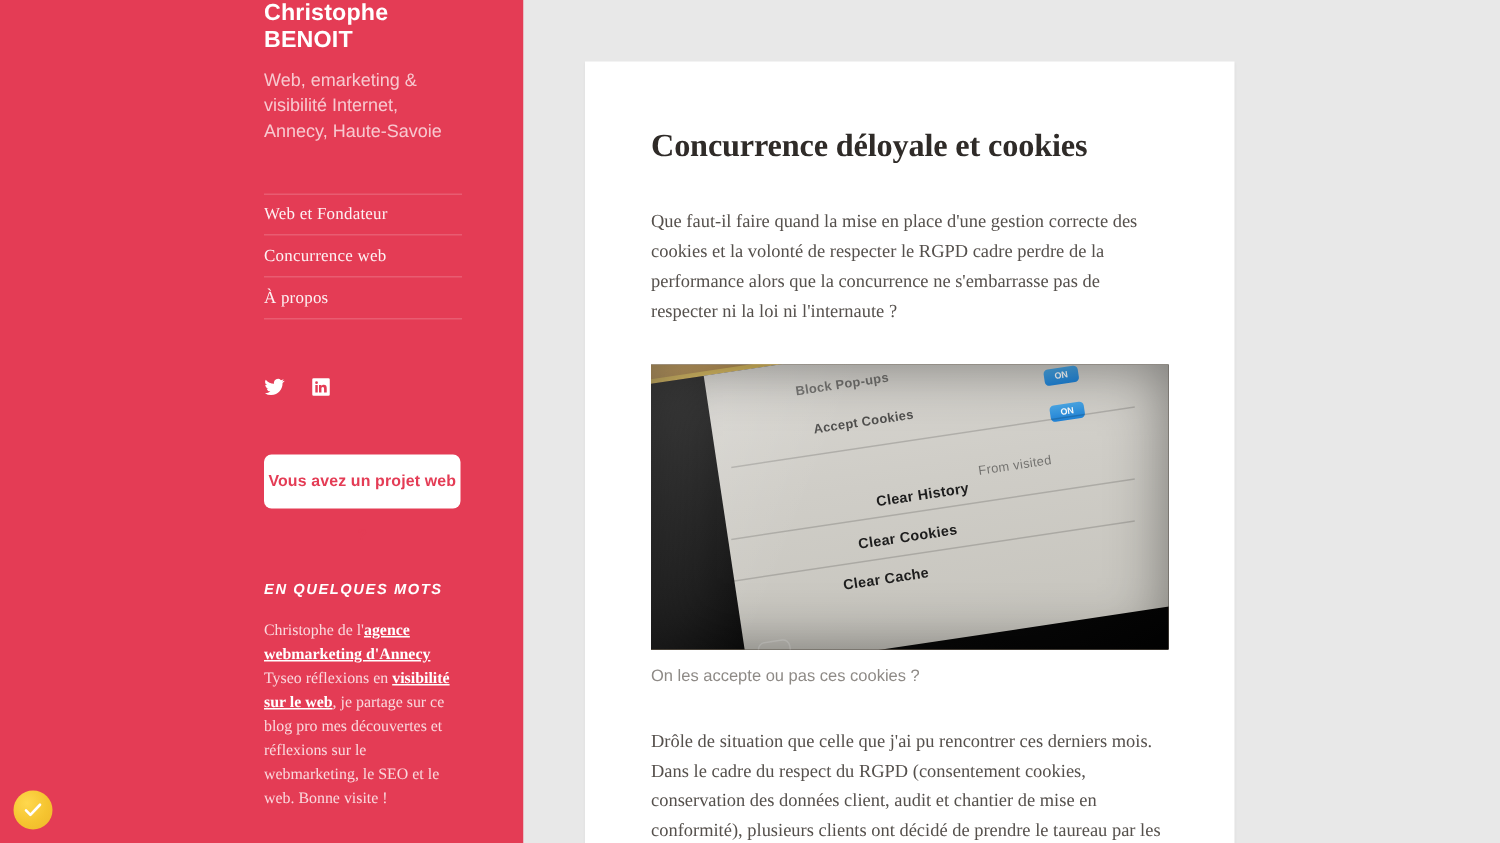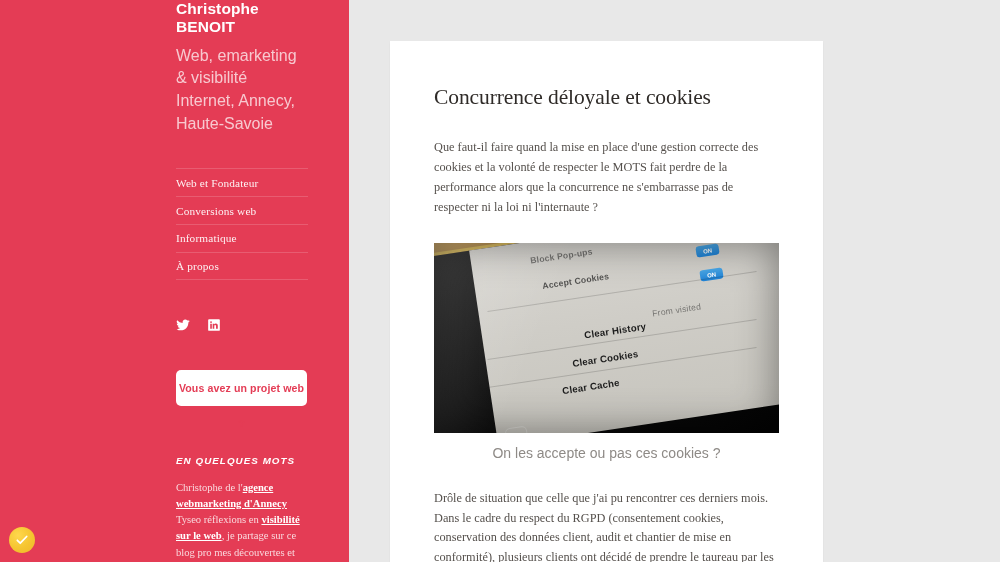--- a/index.html
+++ b/index.html
@@ -20,21 +20,21 @@
   }
   .sidebar-inner { position: absolute; left: 176px; top: 0; width: 132px; }
 
   .site-title {
     margin-top: 42px;
     font-size: 15.5px; font-weight: bold; color: #ffffff;
     line-height: 1.18; letter-spacing: .1px;
   }
   .site-tagline {
     margin-top: 8px;
-    font-size: 16px; line-height: 1.42;
+    font-size: 12px; line-height: 1.42;
     color: rgba(255,255,255,.72);
   }
 
   
   .nav { margin-top: 33px; }
   .nav-item {
     display: block;
     font-family: "Liberation Serif", serif;
     font-size: 11.3px; color: rgba(255,255,255,.93);
     padding: 7.5px 0 7.2px 0;
@@ -91,21 +91,21 @@
     position: absolute; left: 390px; top: 41px;
     width: 433px; min-height: 521px;
     background: #ffffff;
     box-shadow: 0 1px 2px rgba(0,0,0,.05);
     padding: 0 44px;
     overflow: hidden;
   }
   .post-title {
     margin-top: 44px;
     font-family: "Liberation Serif", serif;
-    font-size: 21.5px; font-weight: normal; color: #2f2b28;
+    font-size: 21.5px; font-weight: bold; color: #2f2b28;
     letter-spacing: -.1px;
   }
   .post-p {
     margin-top: 28px;
     font-family: "Liberation Serif", serif;
     font-size: 12.3px; line-height: 1.62; color: #55504c;
   }
 
   figure.post-figure { margin-top: 25px; }
   .photo {
@@ -156,44 +156,43 @@
     position: absolute; inset: 0;
     background: linear-gradient(112deg, rgba(255,255,255,.20) 0%, rgba(255,255,255,0) 34%);
     pointer-events: none;
   }
   .photo .vignette {
     position: absolute; inset: 0;
     box-shadow: inset 0 0 40px rgba(0,0,0,.45);
     pointer-events: none;
   }
   .caption {
-    margin-top: 12px; text-align: center;
-    font-size: 14px; color: #8e8a86;
+    margin-top: 12px; 
+    font-size: 11px; color: #8e8a86;
     font-family: "Liberation Sans", sans-serif;
   }
 </style>
 </head>
 <body>
 
 <div class="page">
 
   <aside class="sidebar">
     <div class="sidebar-inner">
 
       <a class="site-title">
         <span>Christophe</span><br>
         <span>BENOIT</span>
       </a>
 
       <div class="site-tagline">Web, emarketing &amp; visibilité Internet, Annecy, Haute-Savoie</div>
 
       <nav class="nav">
         <a class="nav-item">Web et Fondateur</a>
-        <a class="nav-item">Conversions web</a>
-        <a class="nav-item">Informatique</a>
+        <a class="nav-item">Concurrence web</a>
         <a class="nav-item">À propos</a>
       </nav>
 
       <div class="social">
         <a>
           <svg viewBox="0 0 24 24" aria-hidden="true">
               <path d="M23 4.9c-.8.4-1.7.6-2.6.8 1-.6 1.7-1.5 2-2.6-.9.5-1.9.9-3 1.1a4.6 4.6 0 0 0-7.9 4.2A13.1 13.1 0 0 1 2 3.7a4.6 4.6 0 0 0 1.4 6.1c-.7 0-1.4-.2-2-.5v.1c0 2.2 1.6 4 3.7 4.5-.7.2-1.4.2-2.1.1a4.6 4.6 0 0 0 4.3 3.2A9.2 9.2 0 0 1 1 19.1a13 13 0 0 0 7.1 2.1c8.5 0 13.1-7 13.1-13.1v-.6c.9-.7 1.7-1.5 2.3-2.4z"></path>
             </svg>
         </a>
         <a>
@@ -219,21 +218,21 @@
         </svg>
     </div>
   </aside>
 
   <div class="content-bg"></div>
 
   <main class="card">
 
     <h1 class="post-title">Concurrence déloyale et cookies</h1>
 
-    <p class="post-p">Que faut-il faire quand la mise en place d'une gestion correcte des cookies et la volonté de respecter le MOTS fait perdre de la performance alors que la concurrence ne s'embarrasse pas de respecter ni la loi ni l'internaute ?</p>
+    <p class="post-p">Que faut-il faire quand la mise en place d'une gestion correcte des cookies et la volonté de respecter le RGPD cadre perdre de la performance alors que la concurrence ne s'embarrasse pas de respecter ni la loi ni l'internaute ?</p>
 
     <figure class="post-figure">
       <div class="photo">
         <div class="wood"></div>
         <div class="phone"></div>
         <div class="screen"></div>
 
         <div class="rowtxt" style="left:96px; top:8px; transform:rotate(-8.5deg); opacity:.55;">Block Pop-ups</div>
         <div class="toggle" style="left:262px; top:2px;">ON</div>
 

